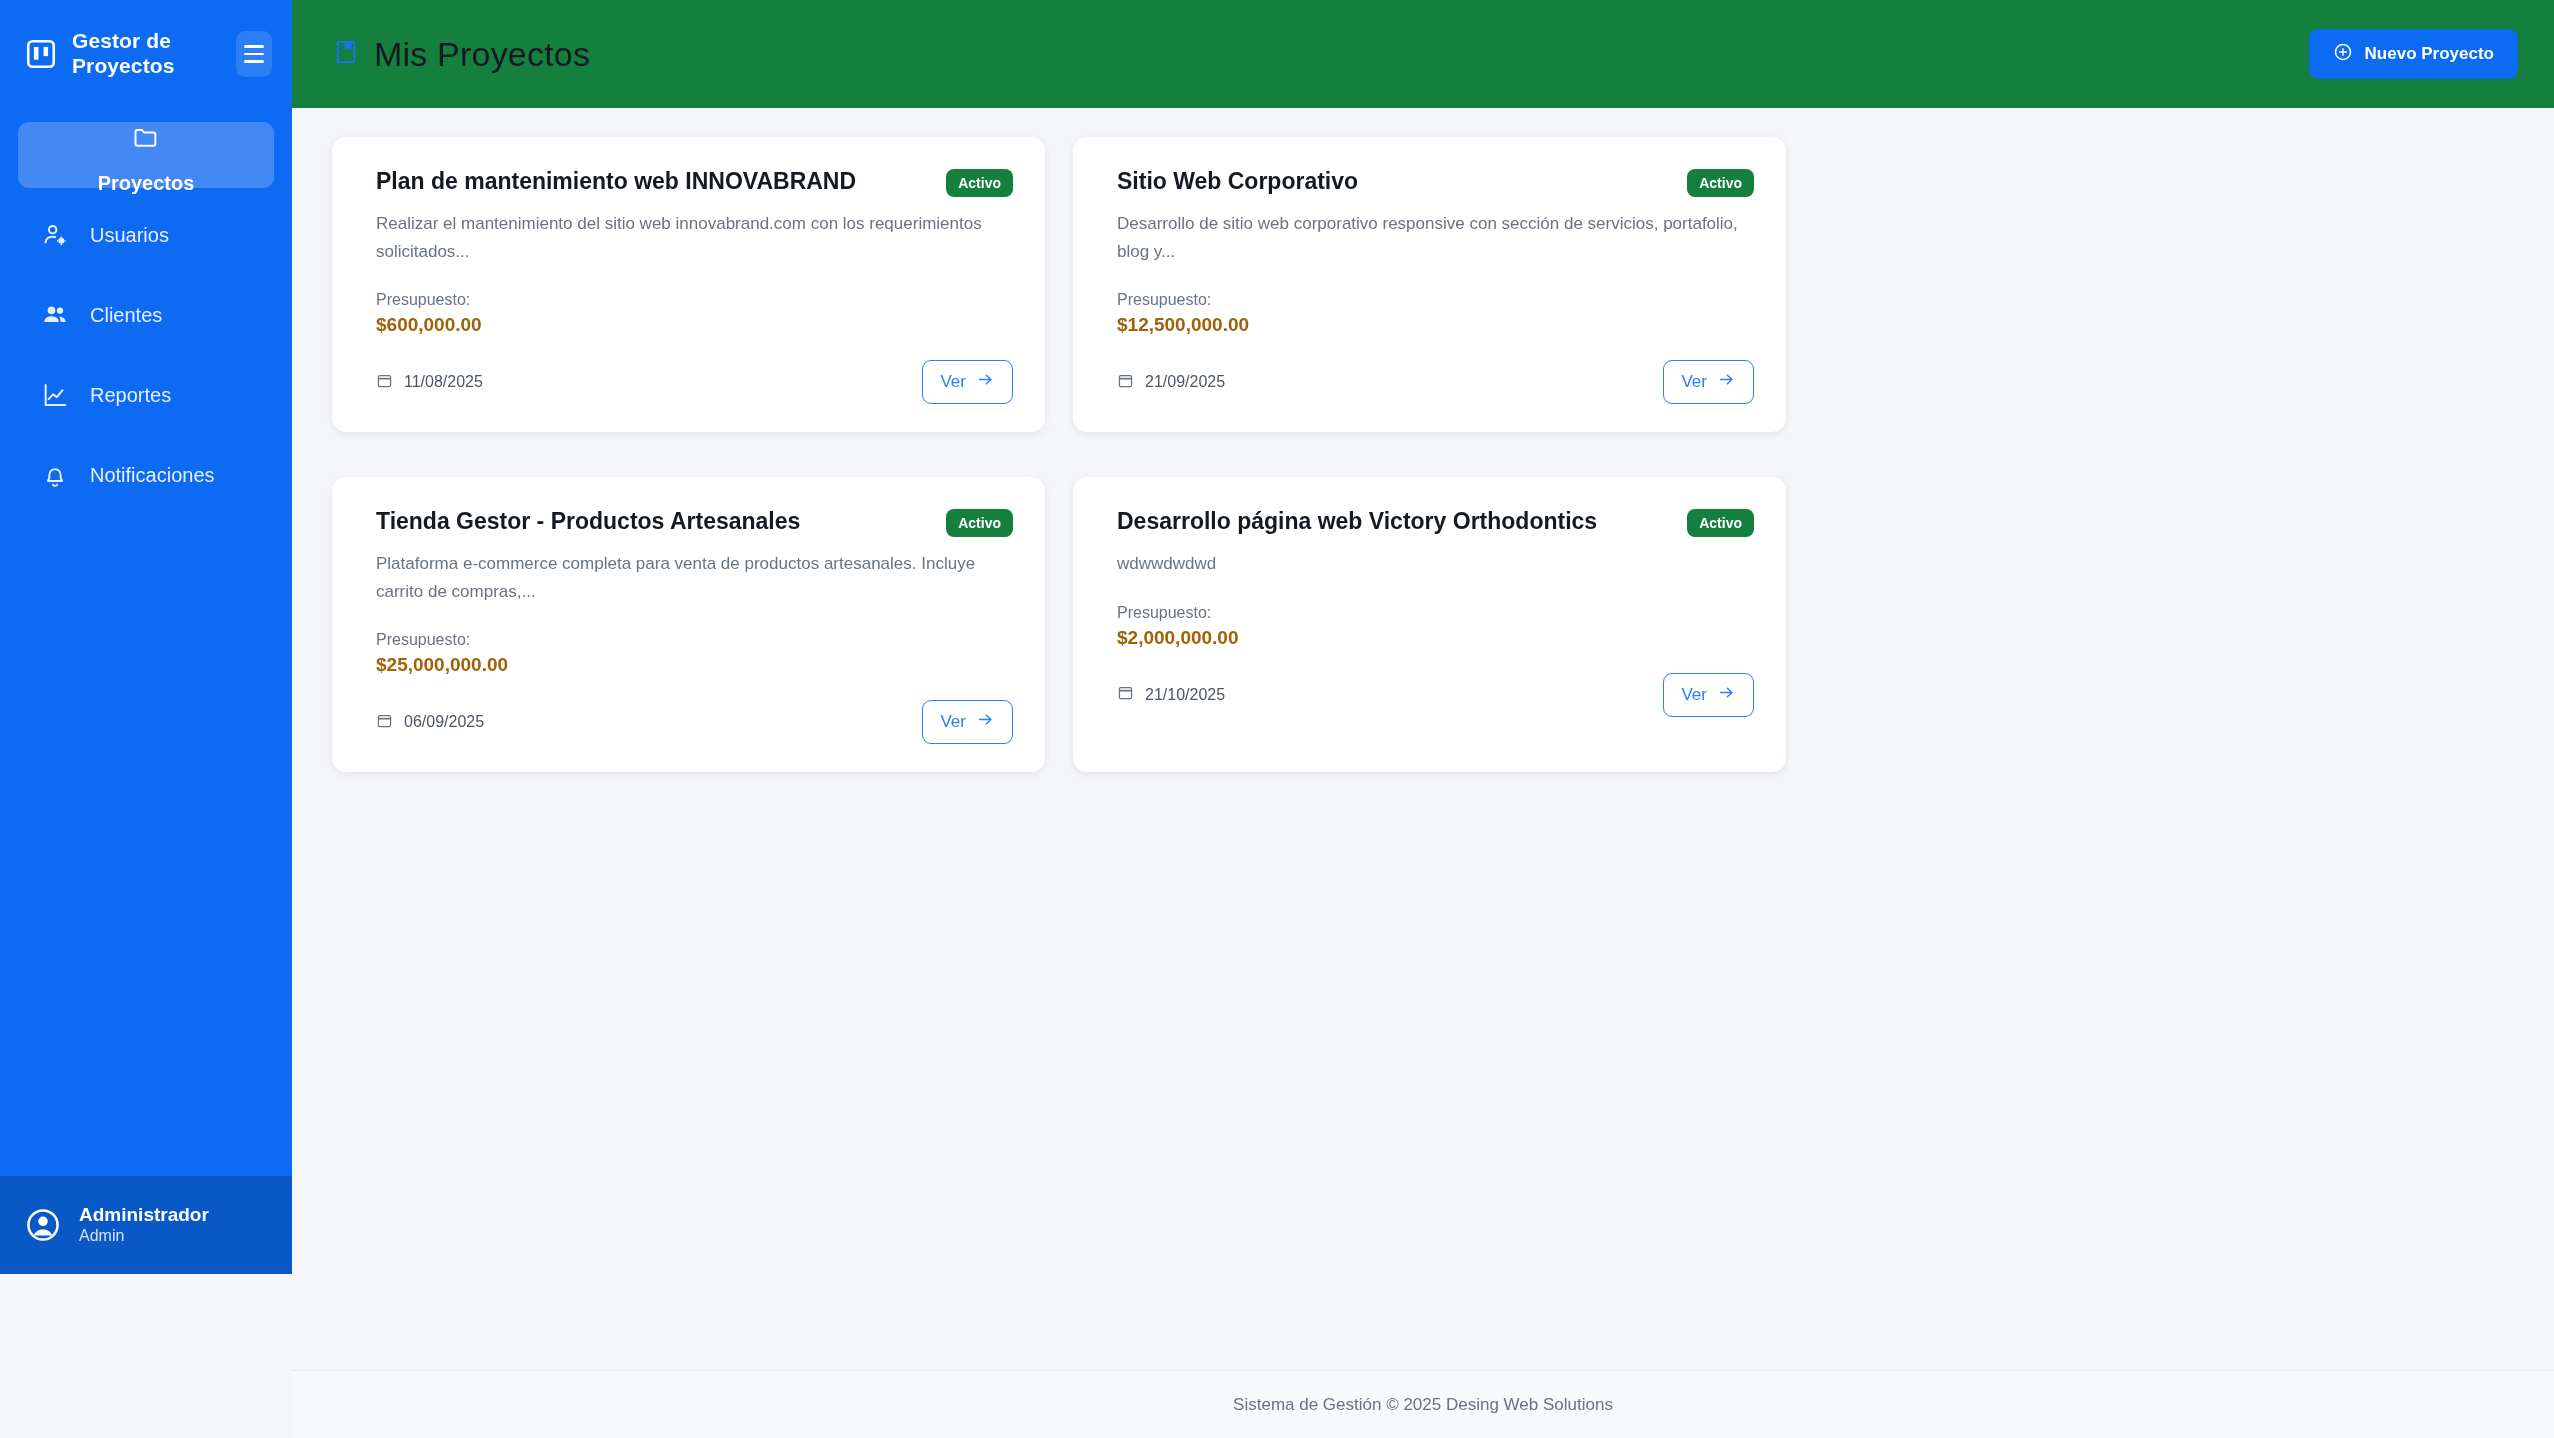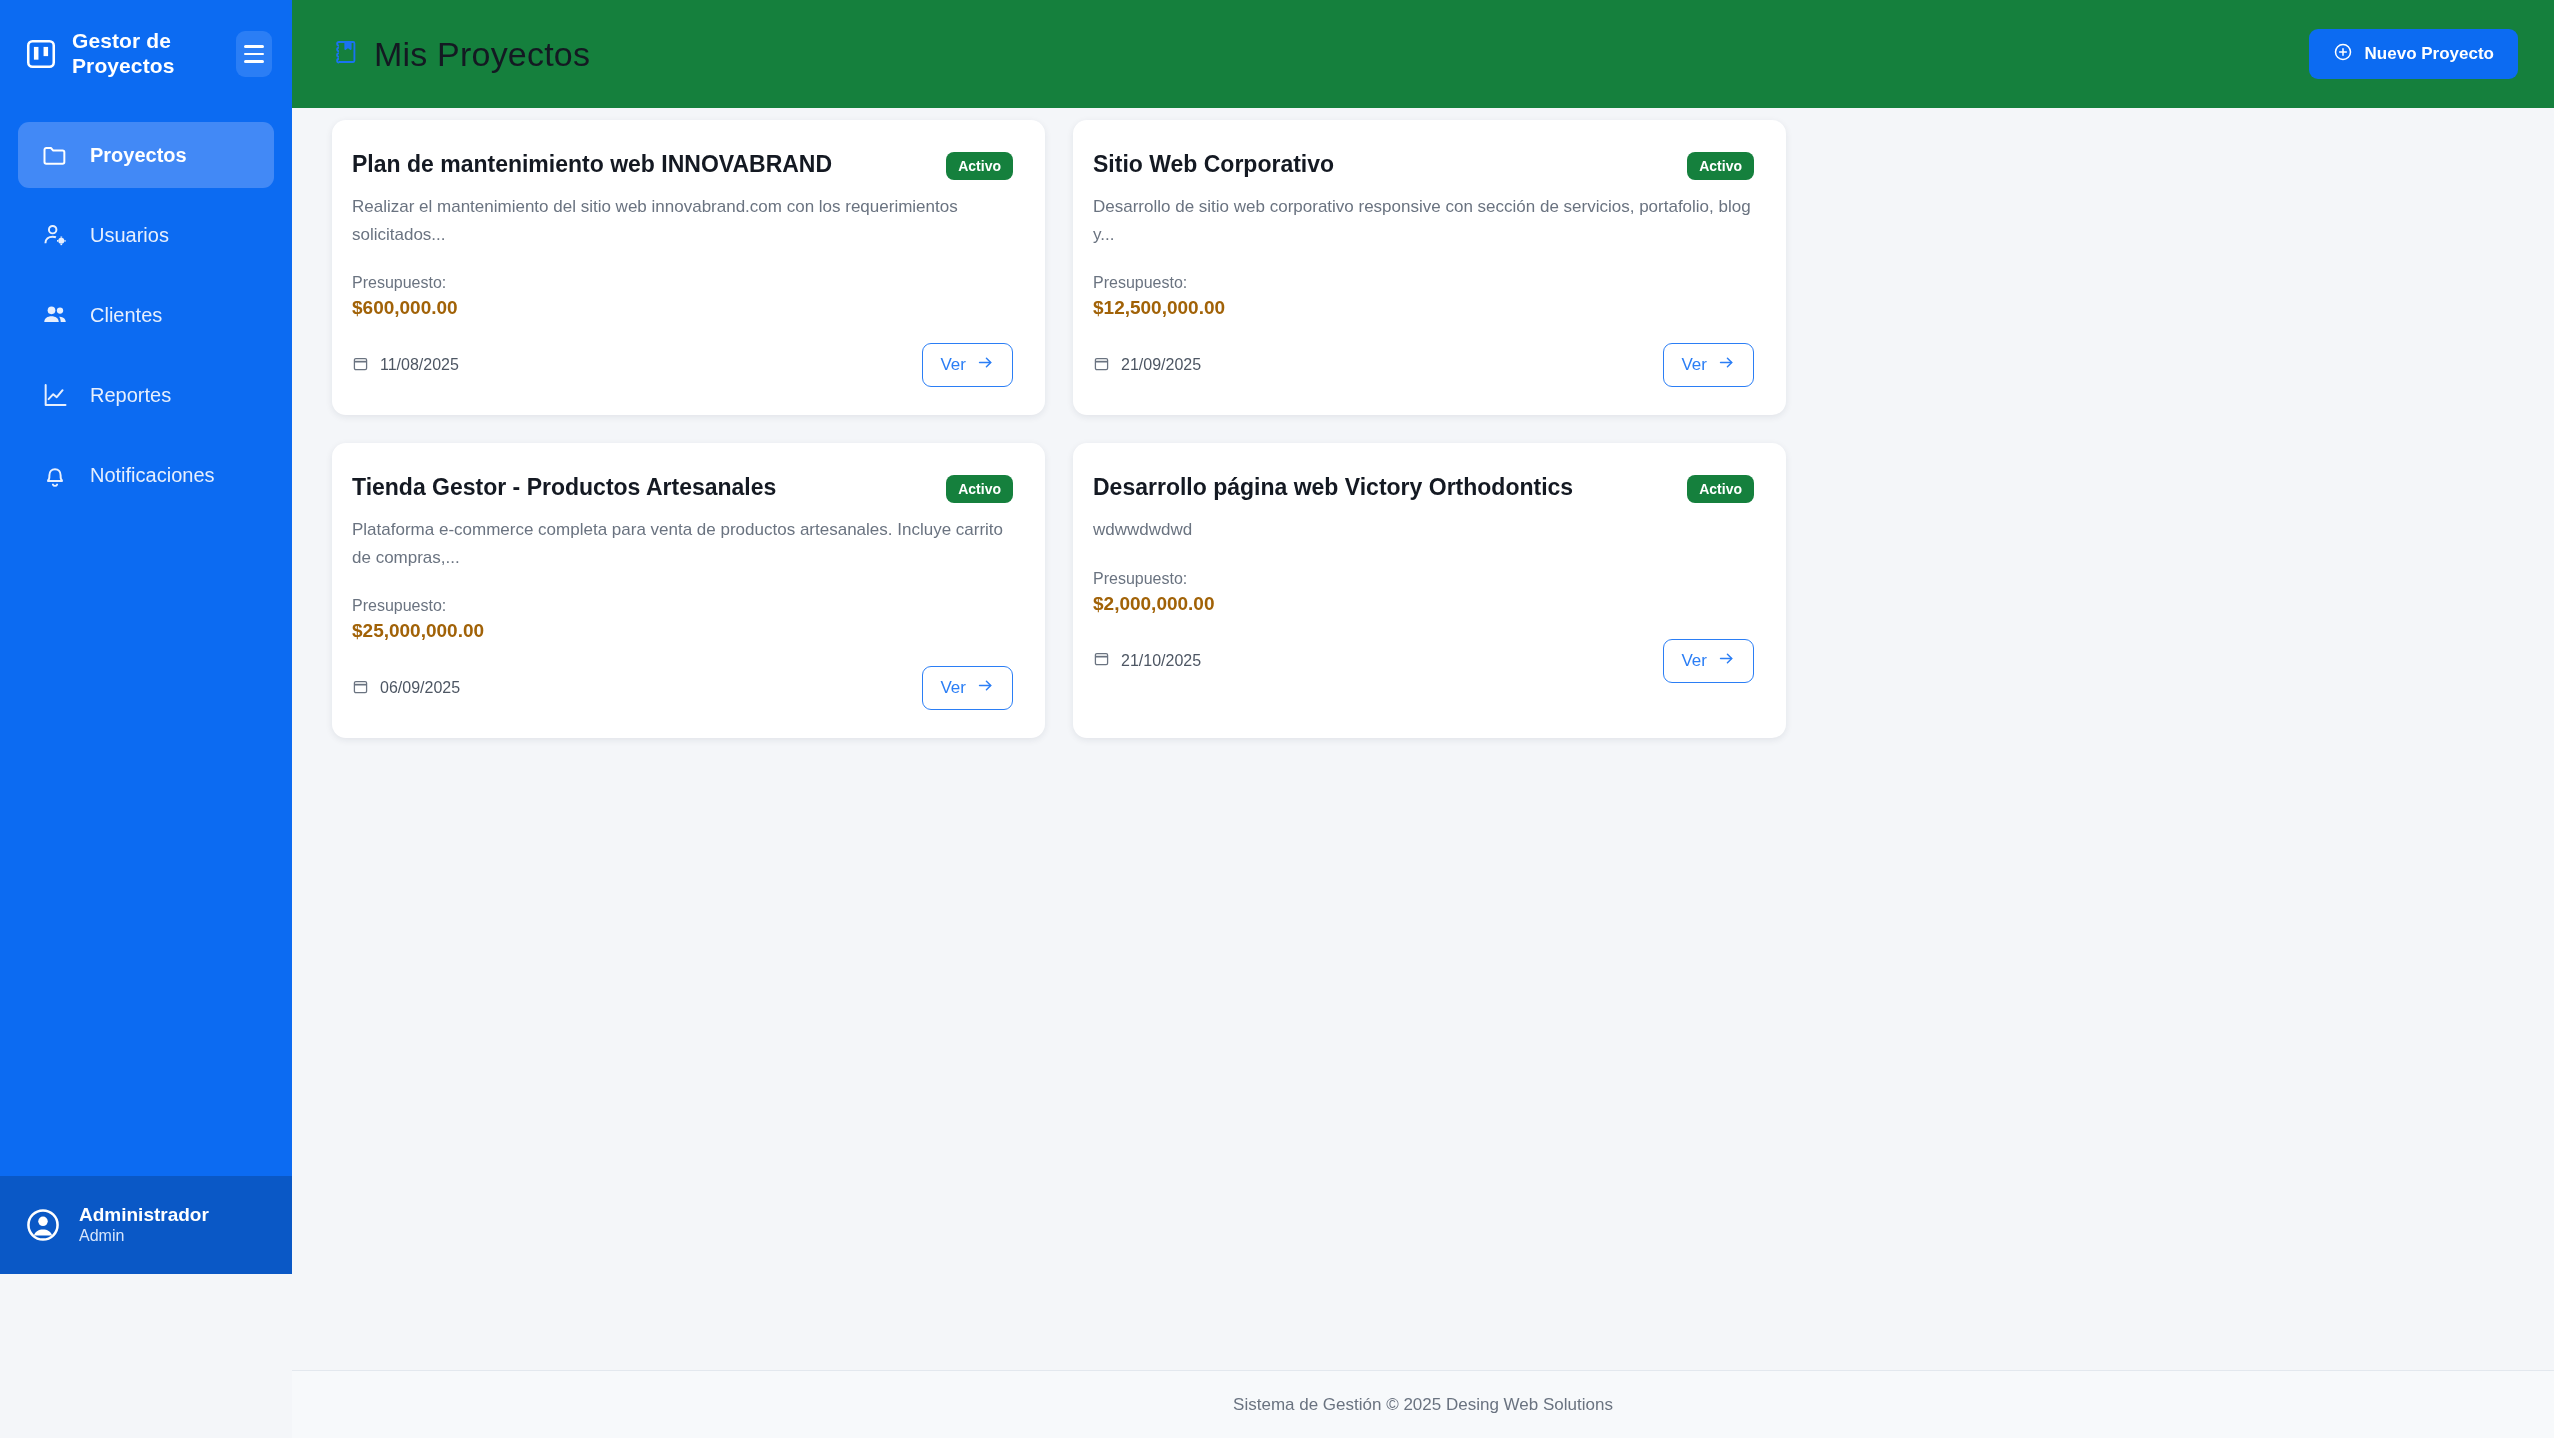--- a/index.html
+++ b/index.html
@@ -36,21 +36,21 @@
   }
   .hamburger span { display: block; width: 20px; height: 2.6px; background: #fff; border-radius: 2px; }
 
   .nav { padding: 0 18px; margin-top: 12px; display: flex; flex-direction: column; }
   .nav-item {
     display: flex; align-items: center; gap: 20px;
     height: 66px; padding: 0 22px; border-radius: 11px;
     color: #e7effd; font-size: 20px; cursor: pointer;
     margin-bottom: 14px; text-decoration: none;
   }
-  .nav-item.active { background: #4289f6; color: #ffffff; font-weight: 700; }
+  .nav-item.active { background: #4289f6; color: #ffffff; font-weight: 700; flex-direction: column; }
   .nav-icon { width: 30px; height: 30px; flex: 0 0 auto; display: flex; align-items: center; justify-content: center; }
 
   .user-box {
     margin-top: auto; background: #0a58c6;
     display: flex; align-items: center; gap: 17px;
     padding: 26px 24px; height: 98px;
   }
   .avatar { width: 38px; height: 38px; flex: 0 0 auto; }
   .user-name { color: #fff; font-size: 19px; font-weight: 700; line-height: 1.25; }
   .user-role { color: #d6e5fb; font-size: 16px; line-height: 1.3; }
@@ -70,22 +70,22 @@
     padding: 0 24px; height: 50px; font-size: 17px; font-weight: 700;
     font-family: "Liberation Sans", sans-serif; cursor: pointer;
   }
 
   .content { flex: 1; padding: 12px 36px 0 40px; overflow: hidden; }
   .grid { display: flex; flex-wrap: wrap; gap: 28px; align-content: flex-start; }
 
   .card {
     width: 713px; background: #ffffff; border-radius: 14px;
     box-shadow: 0 2px 7px rgba(20,35,60,.085);
-    padding: 30px 32px 26px 20px;
-    display: flex; flex-direction: column;
+    padding: 30px 32px 26px 44px;
+    display: flex; flex-direction: column; margin-top: 17px;
   }
   .card-head { display: flex; align-items: flex-start; gap: 16px; }
   .card-title {
     font-size: 23px; font-weight: 700; color: #141922;
     line-height: 1.25; flex: 1;
   }
   .badge {
     flex: 0 0 auto; background: #15803d; color: #fff;
     font-size: 14px; font-weight: 700; border-radius: 8px;
     padding: 6px 12px; line-height: 1.15; margin-top: 2px;

